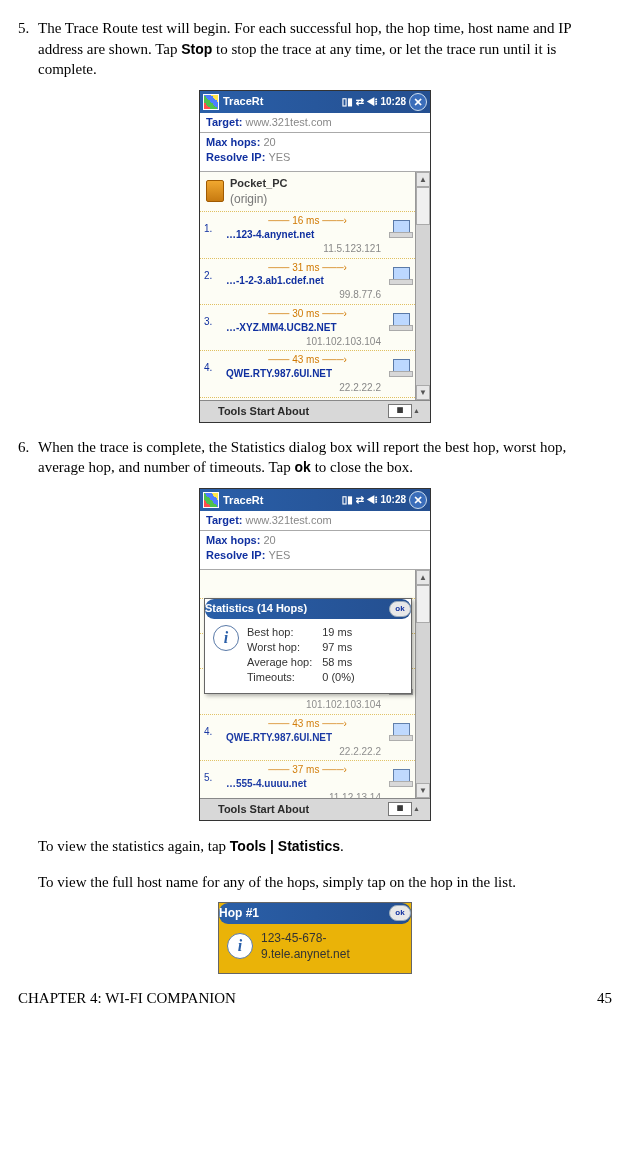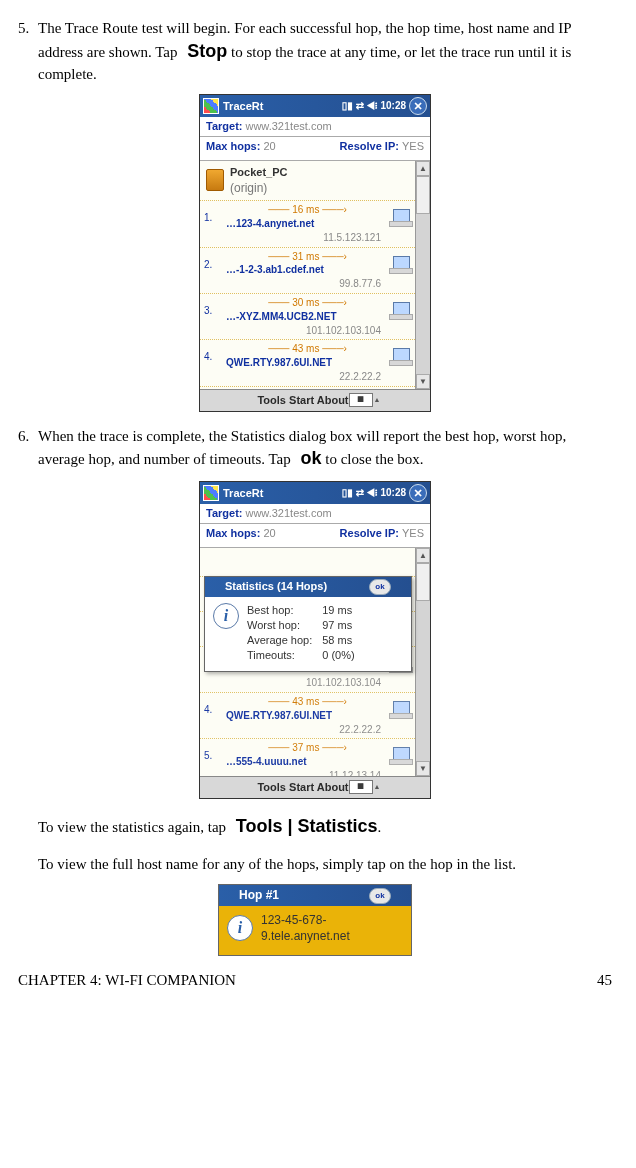--- a/index.html
+++ b/index.html
@@ -19,22 +19,21 @@
     width: 20px;
     flex: 0 0 20px;
     text-align: left;
   }
   .step-text {
     flex: 1;
   }
   .bold {
     font-family: Arial, Helvetica, sans-serif;
     font-weight: bold;
-    font-size: 18px;
-    margin-left: 6px;
+    font-size: 14px;
   }
   .indent {
     margin-left: 20px;
     margin-bottom: 10px;
   }
   .screenshot-wrap {
     display: flex;
     justify-content: center;
     margin: 6px 0 14px 0;
   }
@@ -83,20 +82,21 @@
   }
   .ppc-subhead .gray { color: #888; font-weight: normal; margin-left: 3px; }
   .ppc-maxhops {
     background: #fff;
     padding: 2px 6px 5px 6px;
     color: #1030a0;
     font-weight: bold;
     border-bottom: 1px solid #aaa;
     display: flex;
     justify-content: space-between;
+    flex-direction: column;
   }
   .ppc-maxhops .val { color: #888; font-weight: normal; margin-left: 3px;}
   .ppc-body {
     position: relative;
     background: #fdfdf5;
     height: 228px;
     display: flex;
   }
   .ppc-list {
     flex: 1;
@@ -173,25 +173,25 @@
     color: #888; font-size: 10px;
     text-align: right;
     margin-right: 30px;
   }
   .hop-row .pc-icon {
     position: absolute; right: 2px; top: 8px;
   }
   .ppc-menubar {
     background: #d8d8d8;
     border-top: 1px solid #888;
-    padding: 3px 10px;
+    padding: 3px 18px;
     color: #2a2a2a;
     font-weight: bold;
     font-size: 11px;
-    display: flex; justify-content: center; align-items: center;
+    display: flex; justify-content: space-between; align-items: center;
   }
   .kbd-icon {
     width: 22px; height: 12px;
     border: 1px solid #777;
     background: #fff;
     position: relative;
     font-size: 7px; text-align: center;
   }
   .kbd-icon::before {
     content: "▲"; position: absolute; right: -9px; top: 1px; font-size: 7px; color: #555;
@@ -202,22 +202,22 @@
     background: #fff;
     border: 1px solid #666;
     box-shadow: 2px 2px 4px rgba(0,0,0,0.3);
     z-index: 5;
     font-size: 11px;
   }
   .stats-title {
     background: linear-gradient(to right, #2a5fa8, #244f90);
     color: #fff;
     font-weight: bold;
-    padding: 2px 20px;
-    display: flex; justify-content: space-between; align-items: center;
+    padding: 2px 0;
+    display: flex; justify-content: space-between; align-items: center; border-radius: 9px;
   }
   .okbtn {
     background: #e8e8e8;
     border: 1px solid #9ab;
     border-radius: 8px;
     width: 20px; height: 14px;
     font-size: 8px; color: #1030a0; font-weight: bold;
     display:inline-flex; align-items:center; justify-content:center;
     line-height:1;
   }

